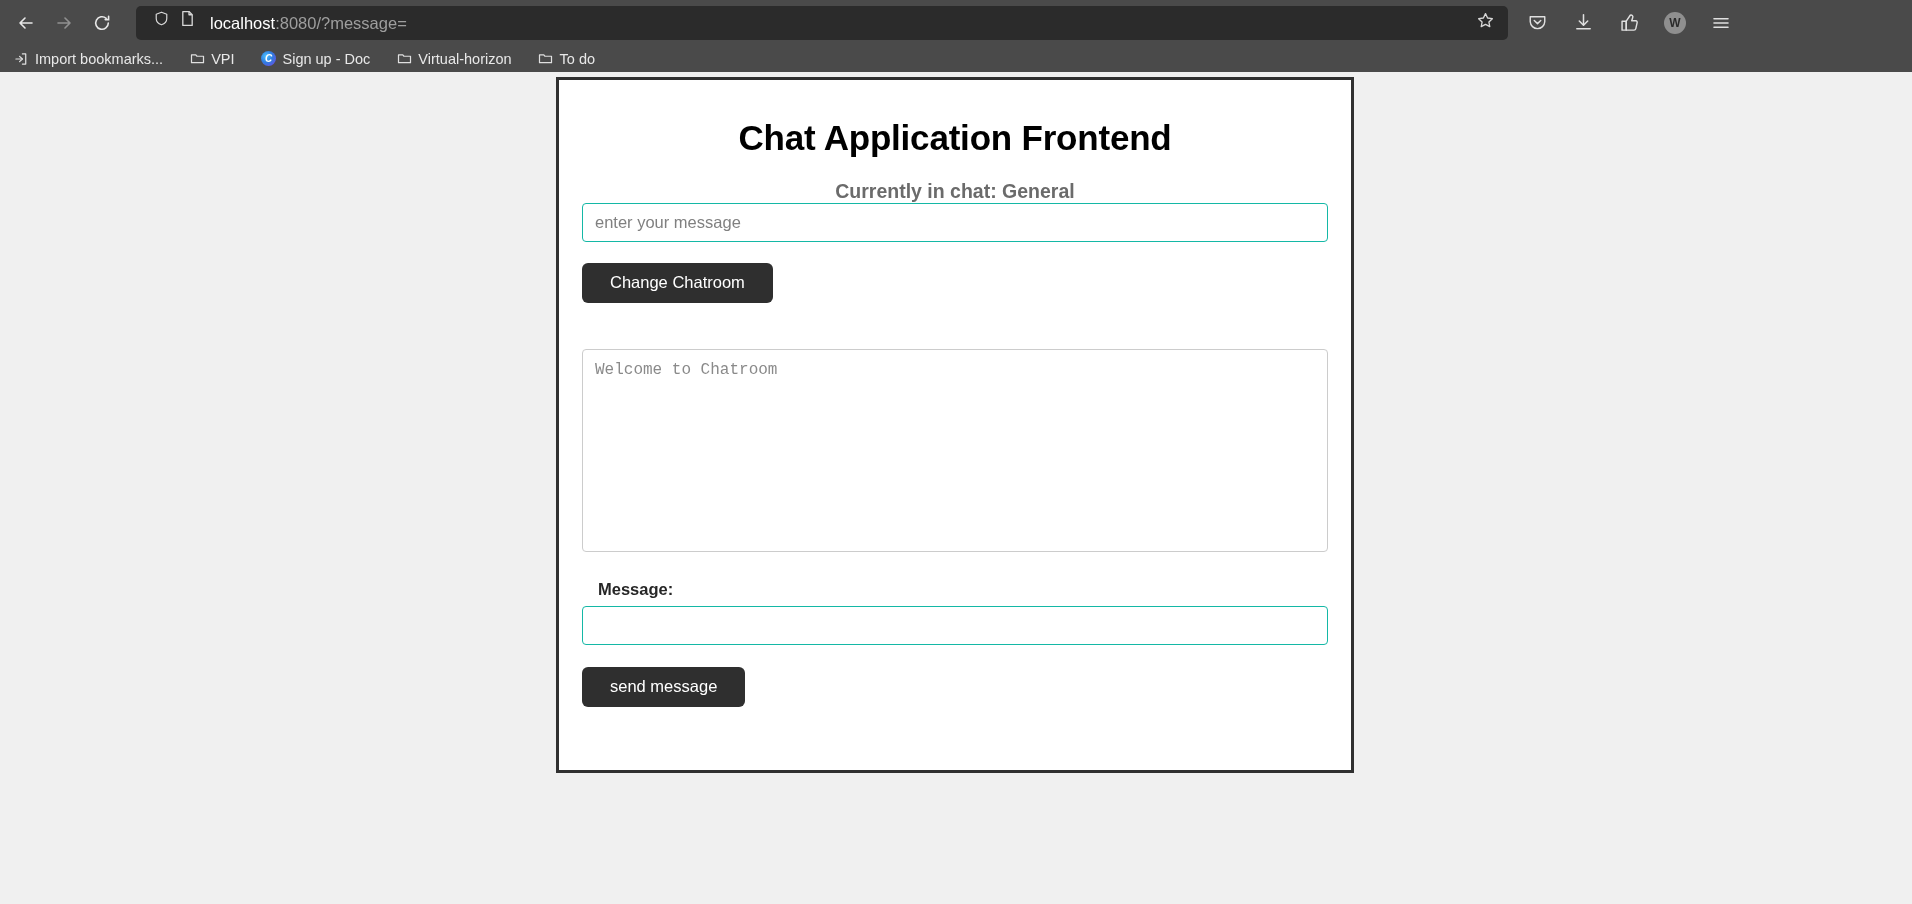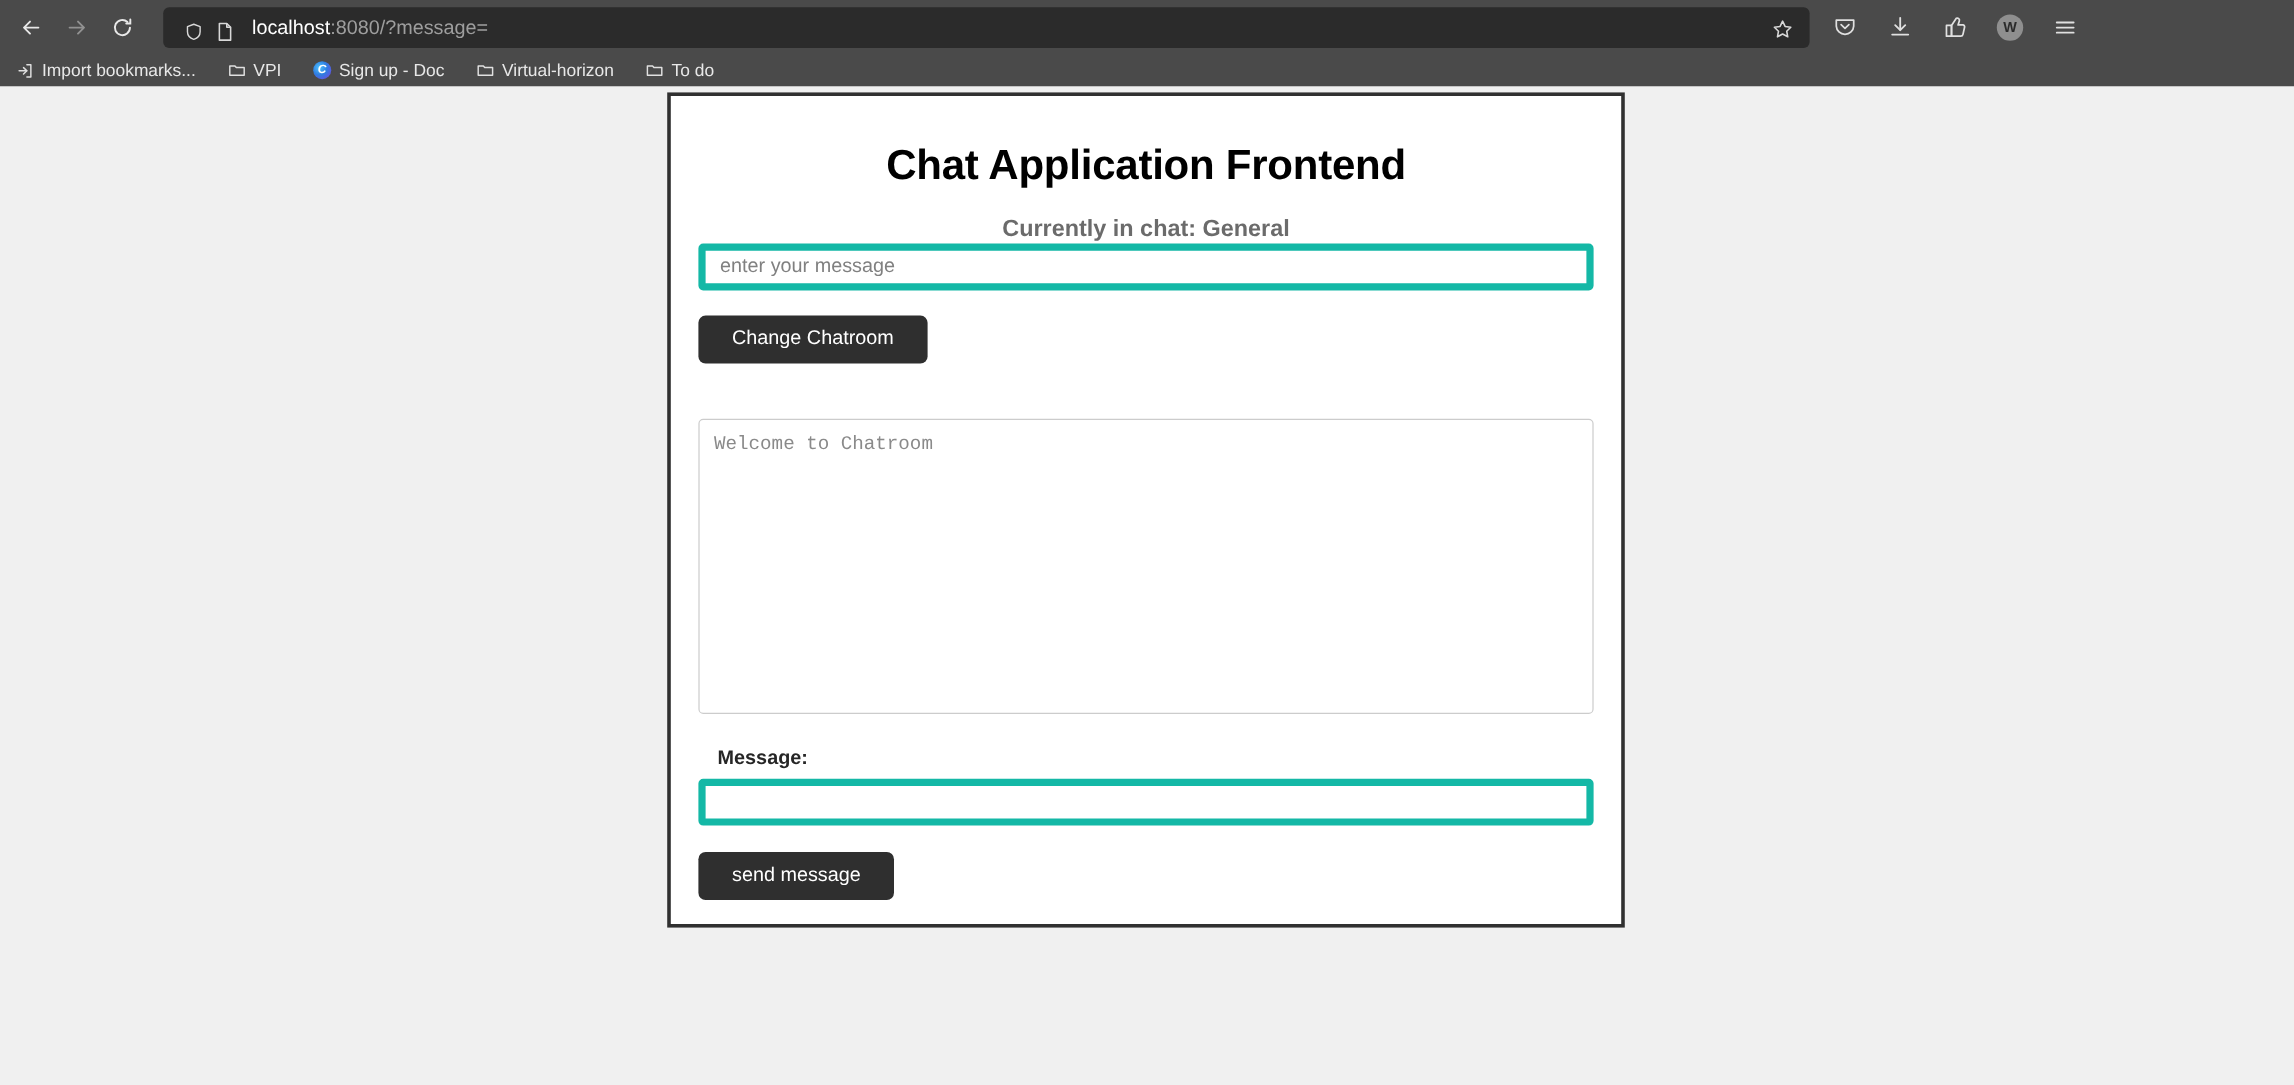--- a/index.html
+++ b/index.html
@@ -33,21 +33,21 @@
   .nav-btn svg { display: block; }
   .nav-btn.disabled { opacity: 0.45; }
 
   .urlbar {
     flex: 1 1 auto;
     height: 34px;
     margin: 0 10px 0 14px;
     background: #2b2b2b;
     border-radius: 5px;
     display: flex;
-    align-items: flex-end;
+    align-items: flex-start;
     padding: 0 8px 0 12px;
     max-width: 1372px;
   }
   .urlbar .ub-icon {
     width: 26px; height: 26px;
     display: flex; align-items: center; justify-content: center;
     flex: 0 0 auto;
   }
   .url-text {
     flex: 1 1 auto;
@@ -152,21 +152,21 @@
     display: block;
     margin: 29px 0 7px 0;
     font-size: 16.5px;
     font-weight: bold;
     color: #262626;
   }
   .text-input {
     display: block;
     width: 100%;
     height: 39px;
-    border: 6px solid #14b8a6;
+    border: 1px solid #14b8a6;
     border-radius: 4px;
     padding: 0 12px;
     font-size: 16.5px;
     font-family: "Liberation Sans", sans-serif;
     color: #333333;
     outline: none;
     background: #fff;
   }
   .text-input::placeholder { color: #808080; }
 
@@ -180,21 +180,21 @@
     font-family: "Liberation Sans", sans-serif;
     padding: 10px 28px;
     cursor: pointer;
     line-height: 1.2;
   }
 
   .chat-area {
     display: block;
     margin-top: 46px;
     width: 100%;
-    height: 246px;
+    height: 203px;
     border: 1px solid #cccccc;
     border-radius: 4px;
     padding: 11px 12px;
     font-family: "Liberation Mono", monospace;
     font-size: 16px;
     color: #333333;
     resize: none;
     outline: none;
     background: #fff;
   }

